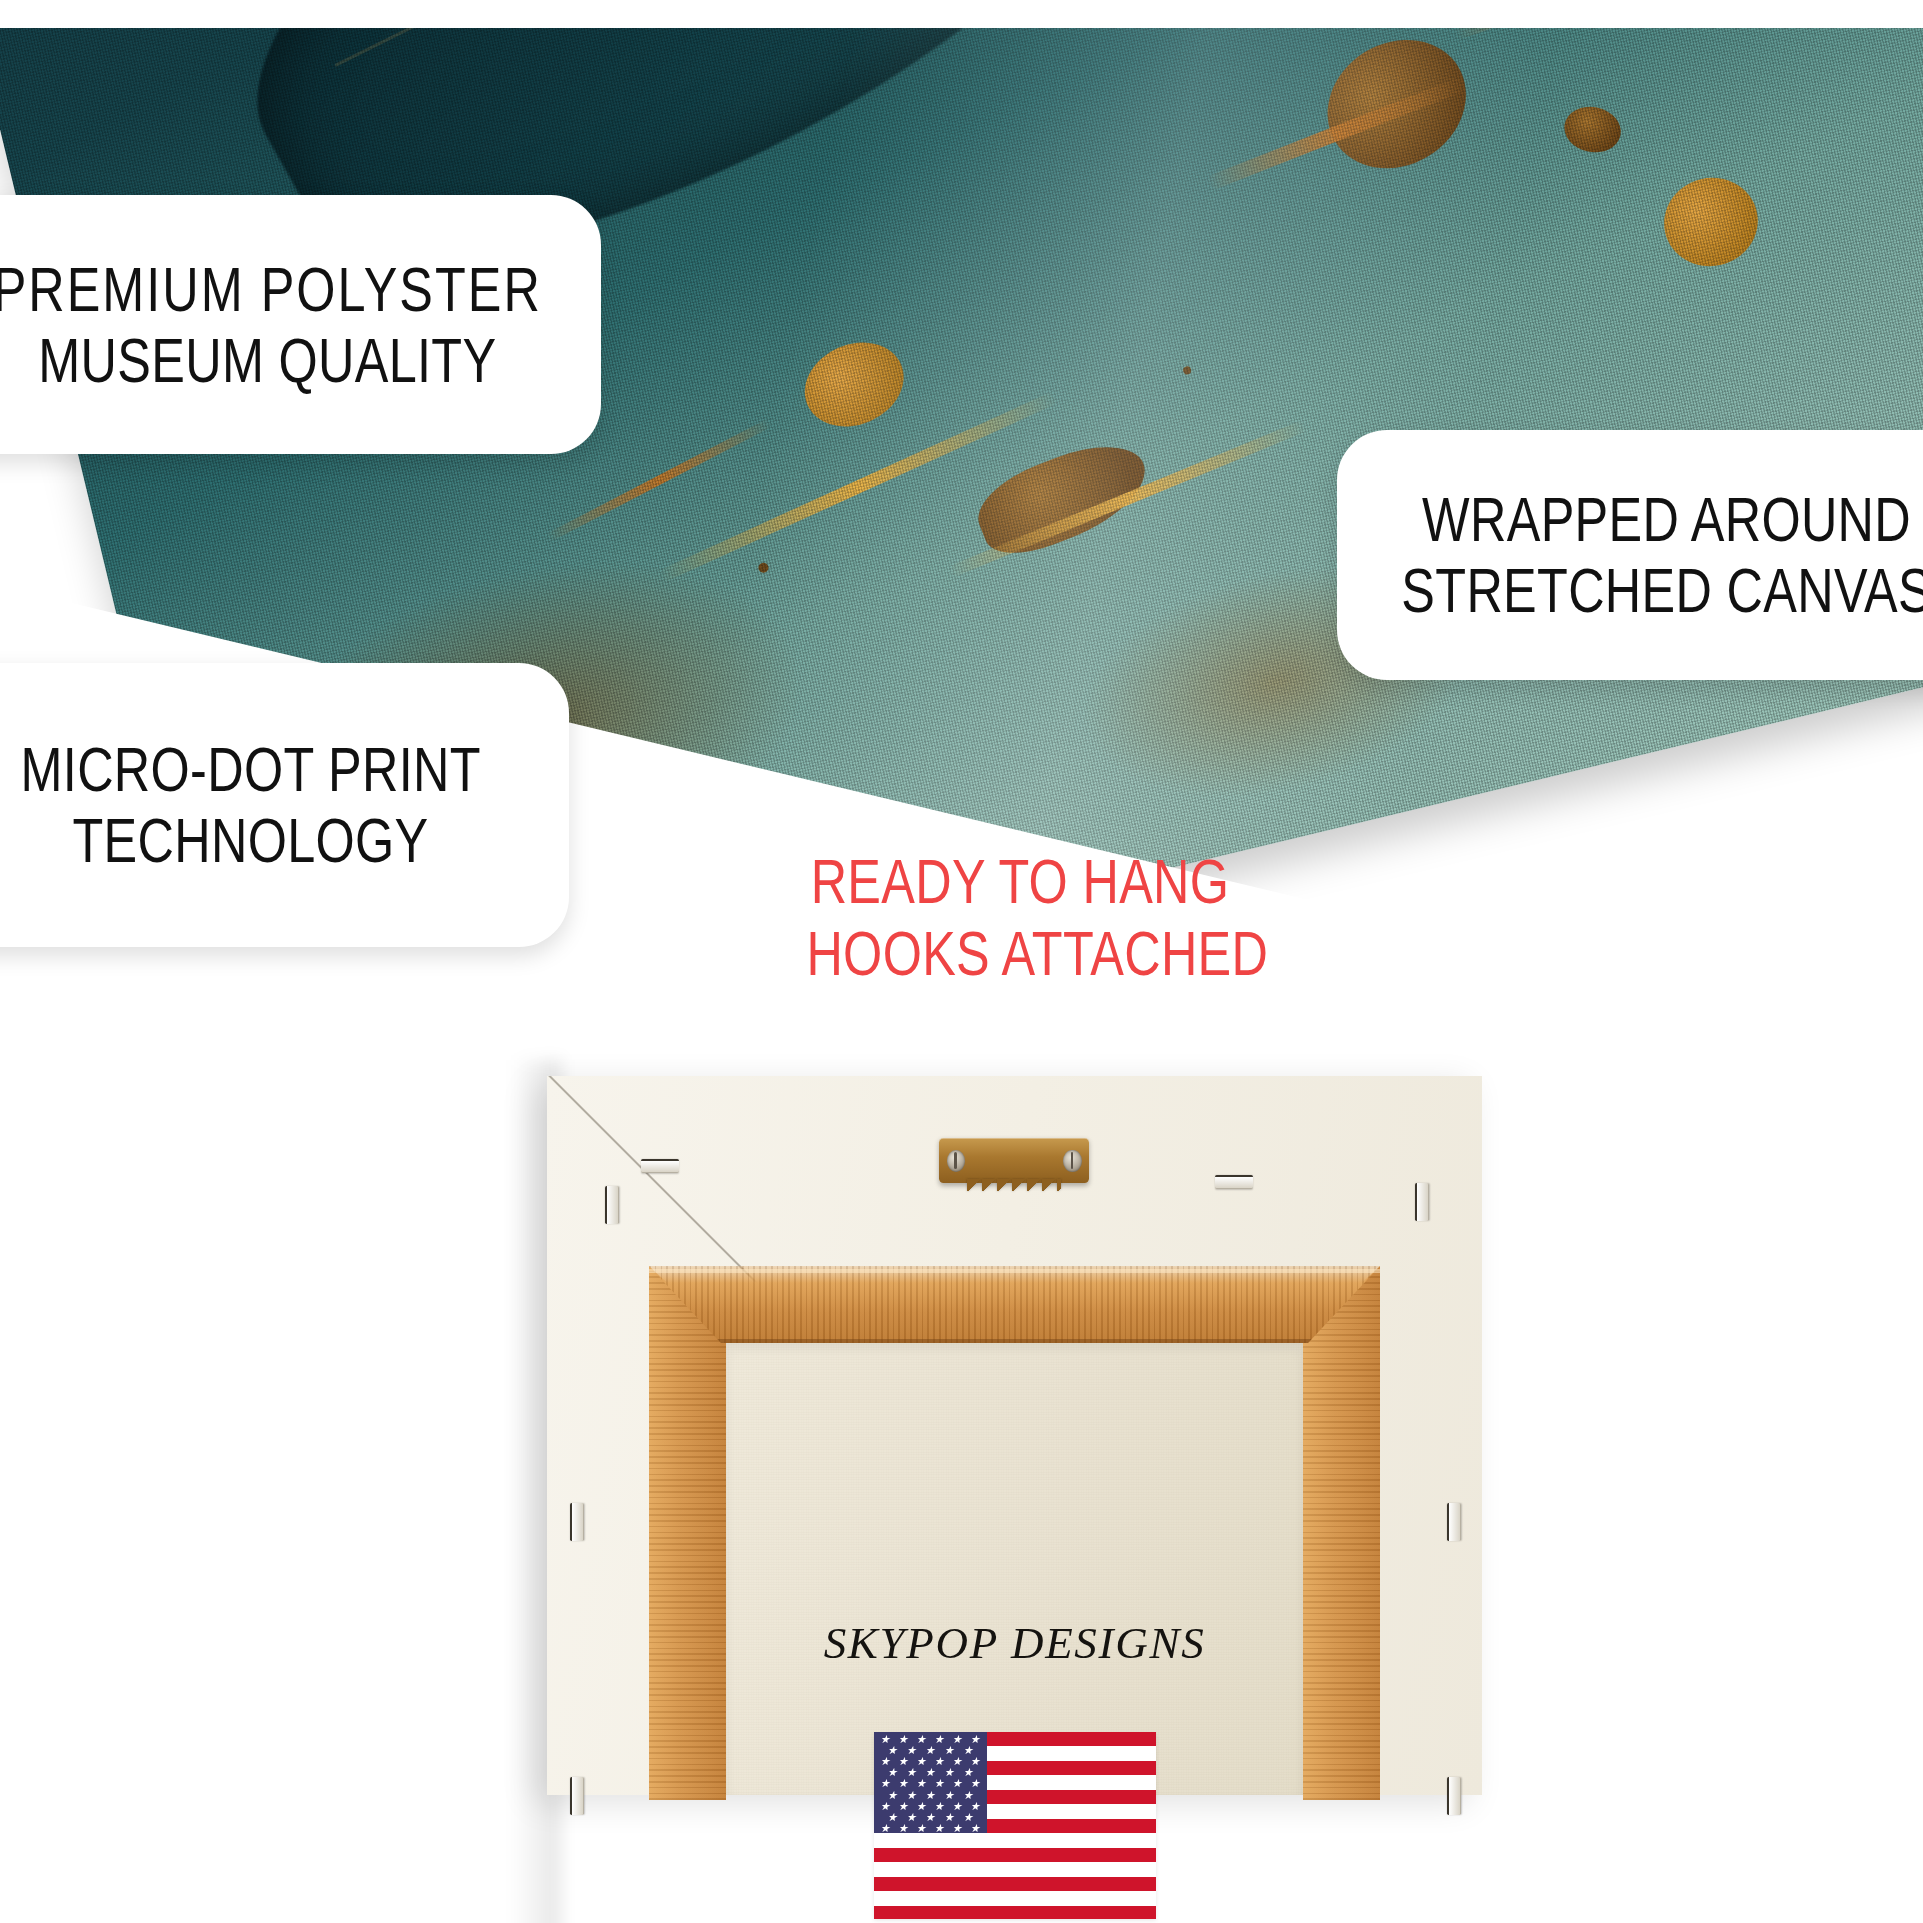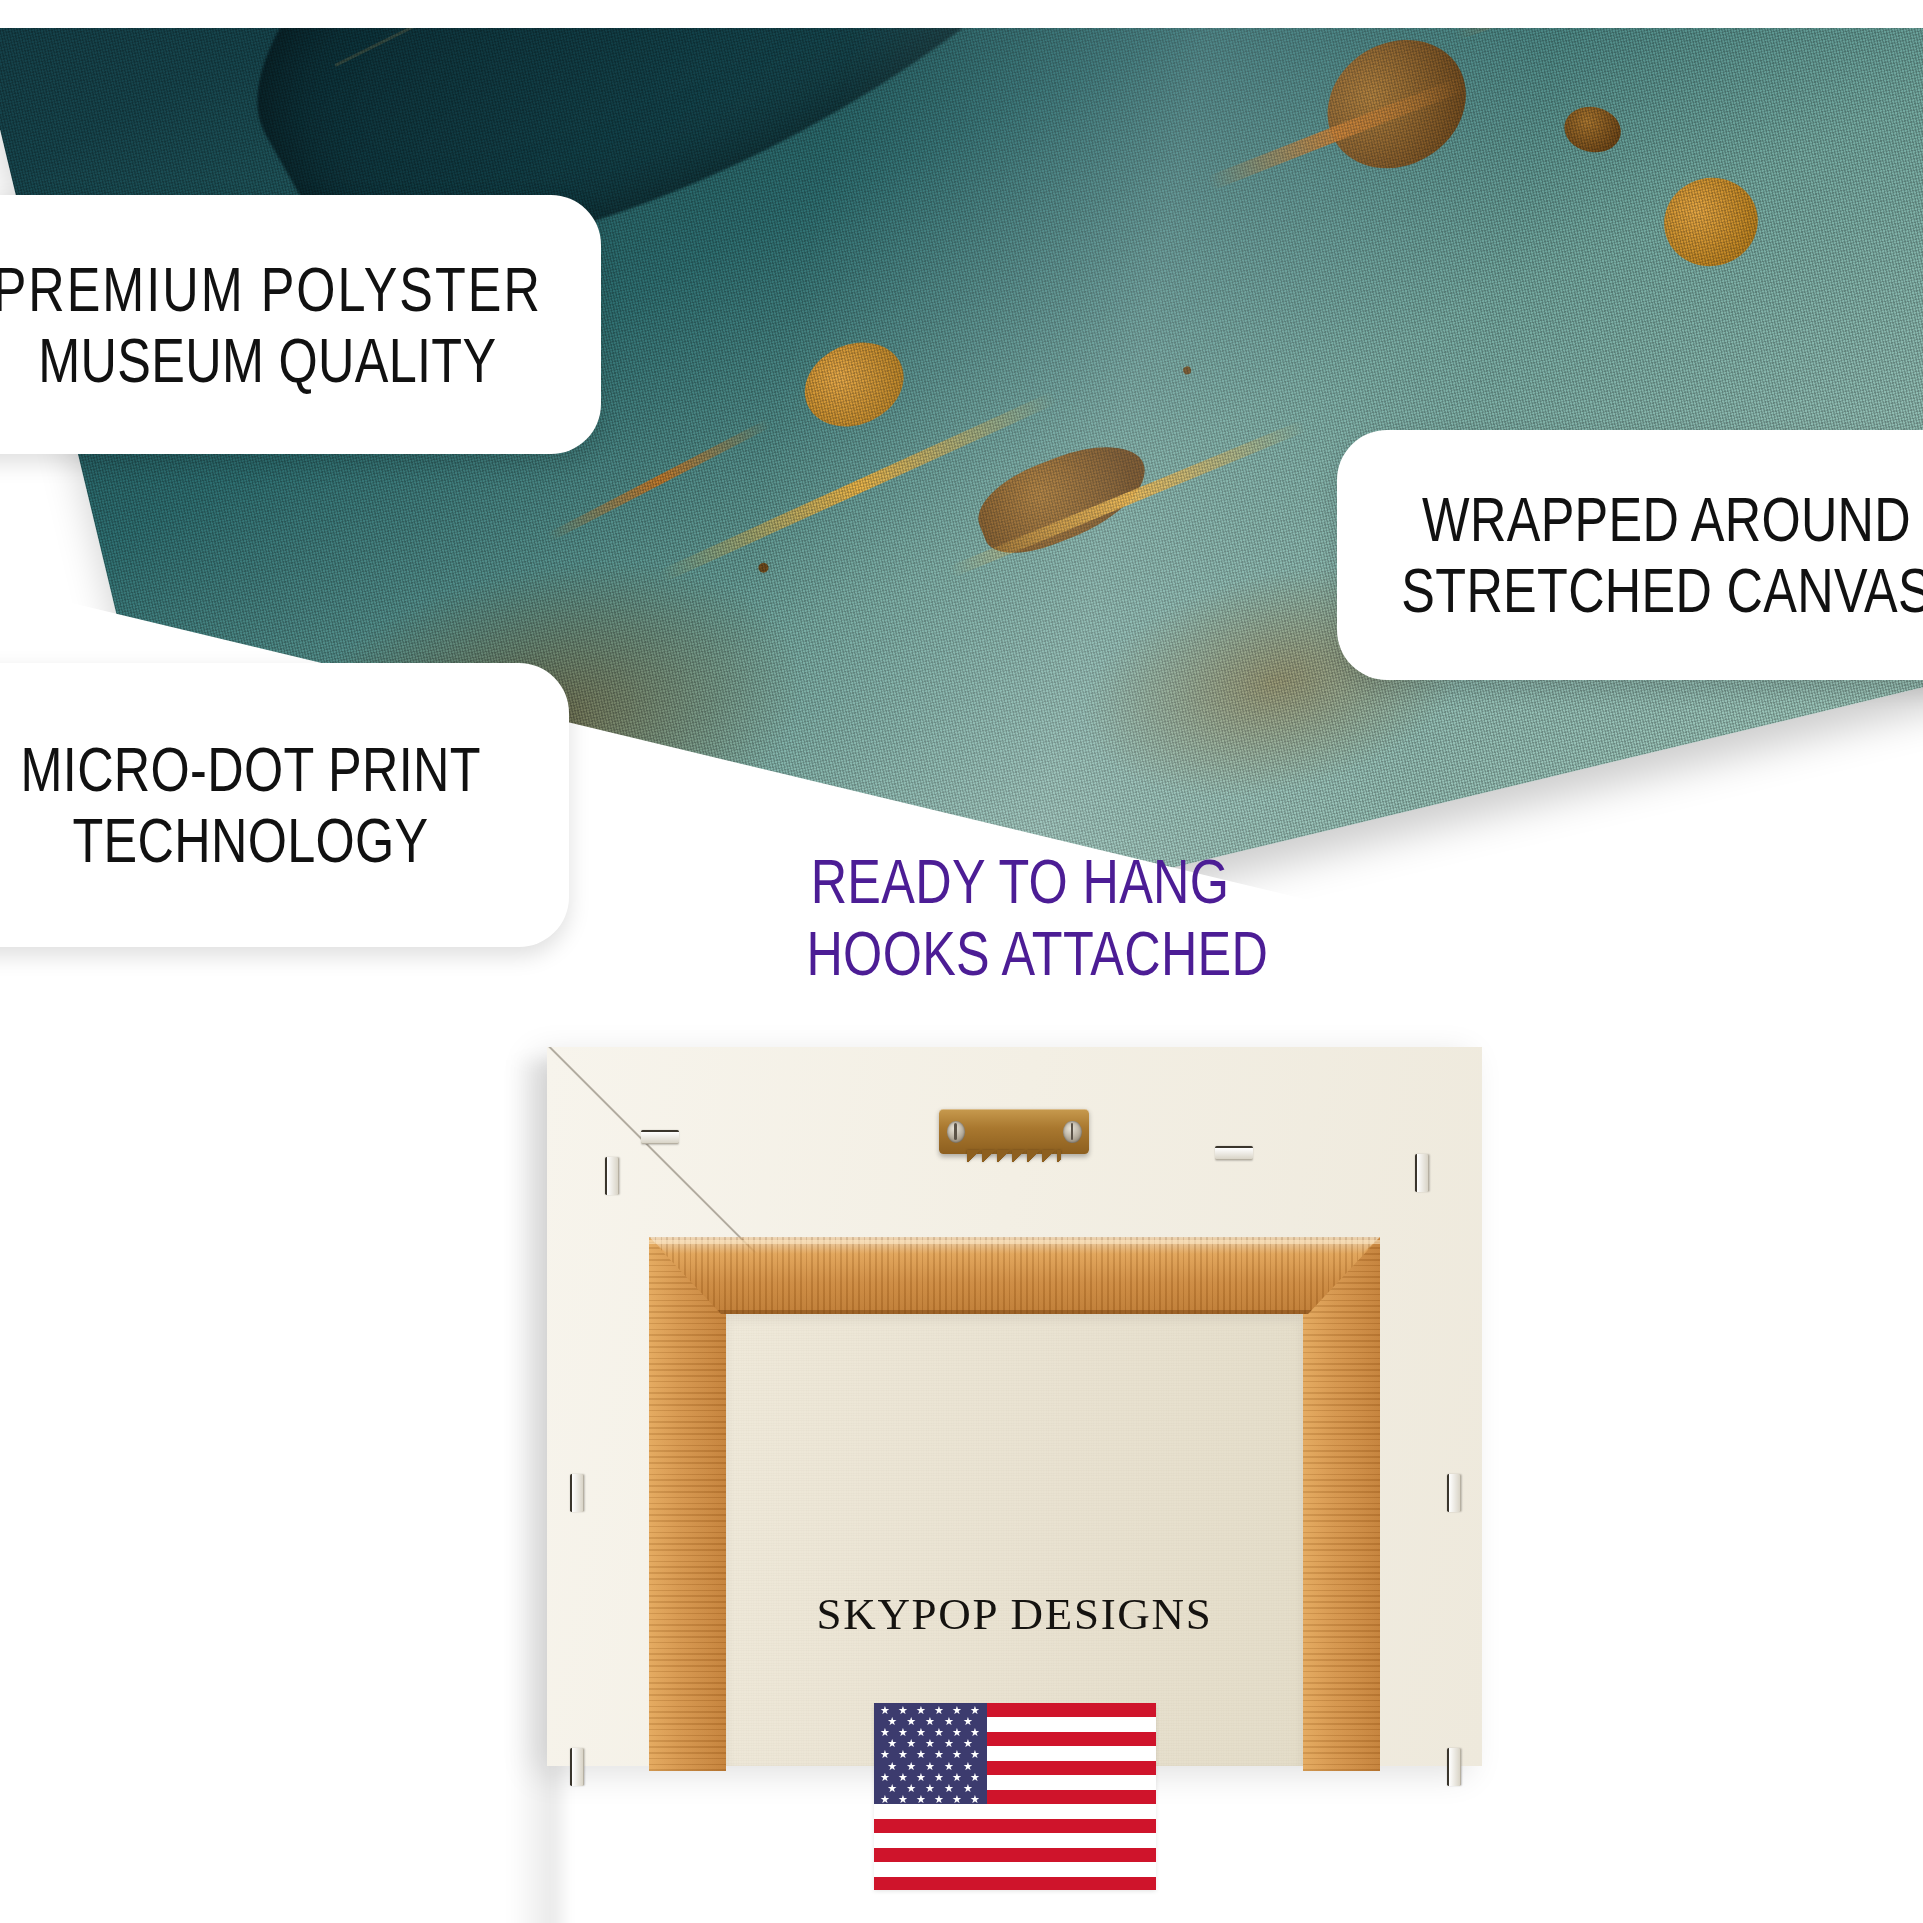--- a/index.html
+++ b/index.html
@@ -102,30 +102,31 @@
   
   #pill-micro{
     left:-67px;top:635px;width:636px;height:284px;
     border-radius:0 50px 50px 0;
     font-size:63px;
   }
 
   
   #ready-block{
     position:absolute;left:753px;top:817px;width:534px;
-    text-align:center;color:#4c1d95;line-height:1.15;
+    text-align:center;color:#ef4444;line-height:1.15;
     font-size:63px;letter-spacing:0.4px;
   }
   #ready-block span{display:block;white-space:nowrap;transform:scaleX(.80);transform-origin:center;}
 
   
   #canvas-back{
-    position:absolute;left:547px;top:1019px;width:935px;height:719px;
+    position:absolute;left:547px;top:1048px;width:935px;height:719px;
     background:linear-gradient(100deg,#f7f4ec 0%,#f3efe4 46%,#eee9dc 100%);
     box-shadow:-13.4px 8.3px 32px rgba(0,0,0,.12);
+    font-style:italic;
   }
   
   #canvas-shadow{
     position:absolute;left:511px;top:1032px;width:50px;height:892px;
     background:linear-gradient(90deg, rgba(0,0,0,0) 0%, rgba(0,0,0,.10) 100%);
     filter:blur(7.5px);
   }
   
   #fold-line{
     position:absolute;left:0;top:0;width:284px;height:276px;overflow:hidden;pointer-events:none;

